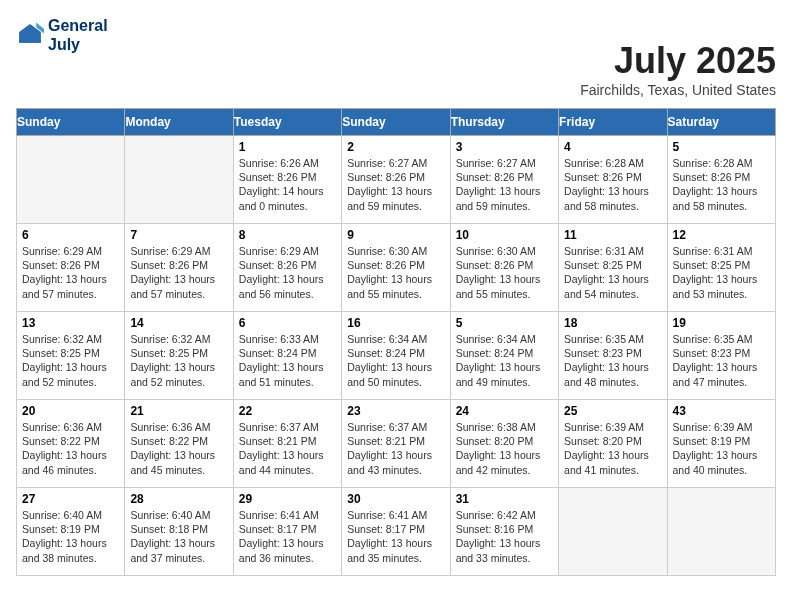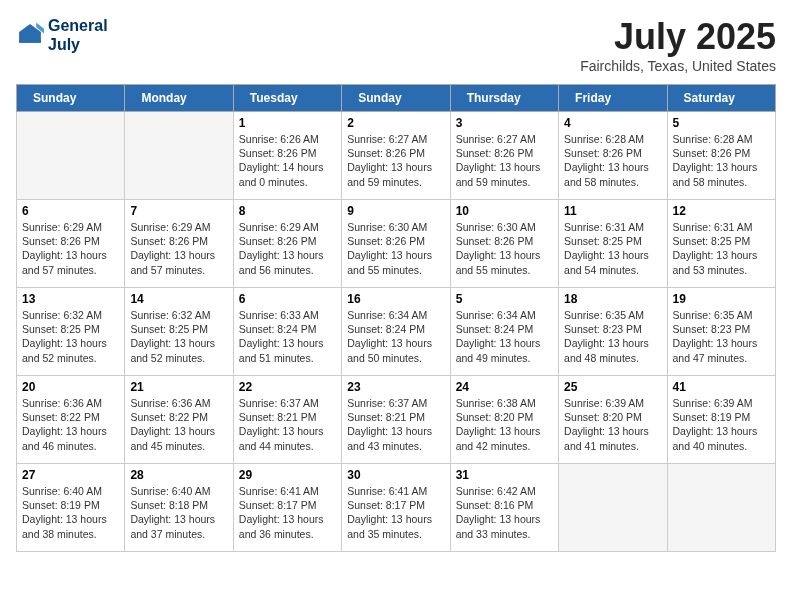--- a/index.html
+++ b/index.html
@@ -30,39 +30,40 @@
     }
     .logo-text span {
       display: block;
     }
     .logo-icon {
       width: 28px;
       height: 28px;
     }
     .title-block {
       text-align: right;
+      margin-top: 24px;
     }
     .month-year {
       font-size: 36px;
       font-weight: bold;
       color: #222;
     }
     .location {
       font-size: 14px;
       color: #444;
     }
     .calendar {
       width: 100%;
       border-collapse: collapse;
       font-size: 11px;
     }
     .calendar th {
       background: #2b6cb0;
       color: #fff;
-      padding: 6px 16px;
+      padding: 6px 0;
       text-align: left;
       border: 1px solid #aaa;
       font-size: 12px;
     }
     .calendar td {
       border: 1px solid #ccc;
       vertical-align: top;
       padding: 4px 5px;
       width: calc(100% / 7);
       min-height: 80px;
@@ -297,21 +298,21 @@
 and 42 minutes.</div>
         </td>
         <td>
           <div class="day-num">25</div>
           <div class="day-info" style="white-space: pre-line;">Sunrise: 6:39 AM
 Sunset: 8:20 PM
 Daylight: 13 hours
 and 41 minutes.</div>
         </td>
         <td>
-          <div class="day-num">41</div>
+          <div class="day-num">43</div>
           <div class="day-info" style="white-space: pre-line;">Sunrise: 6:39 AM
 Sunset: 8:19 PM
 Daylight: 13 hours
 and 40 minutes.</div>
         </td>
       </tr>
       <tr class="week-row">
         <td>
           <div class="day-num">27</div>
           <div class="day-info" style="white-space: pre-line;">Sunrise: 6:40 AM

